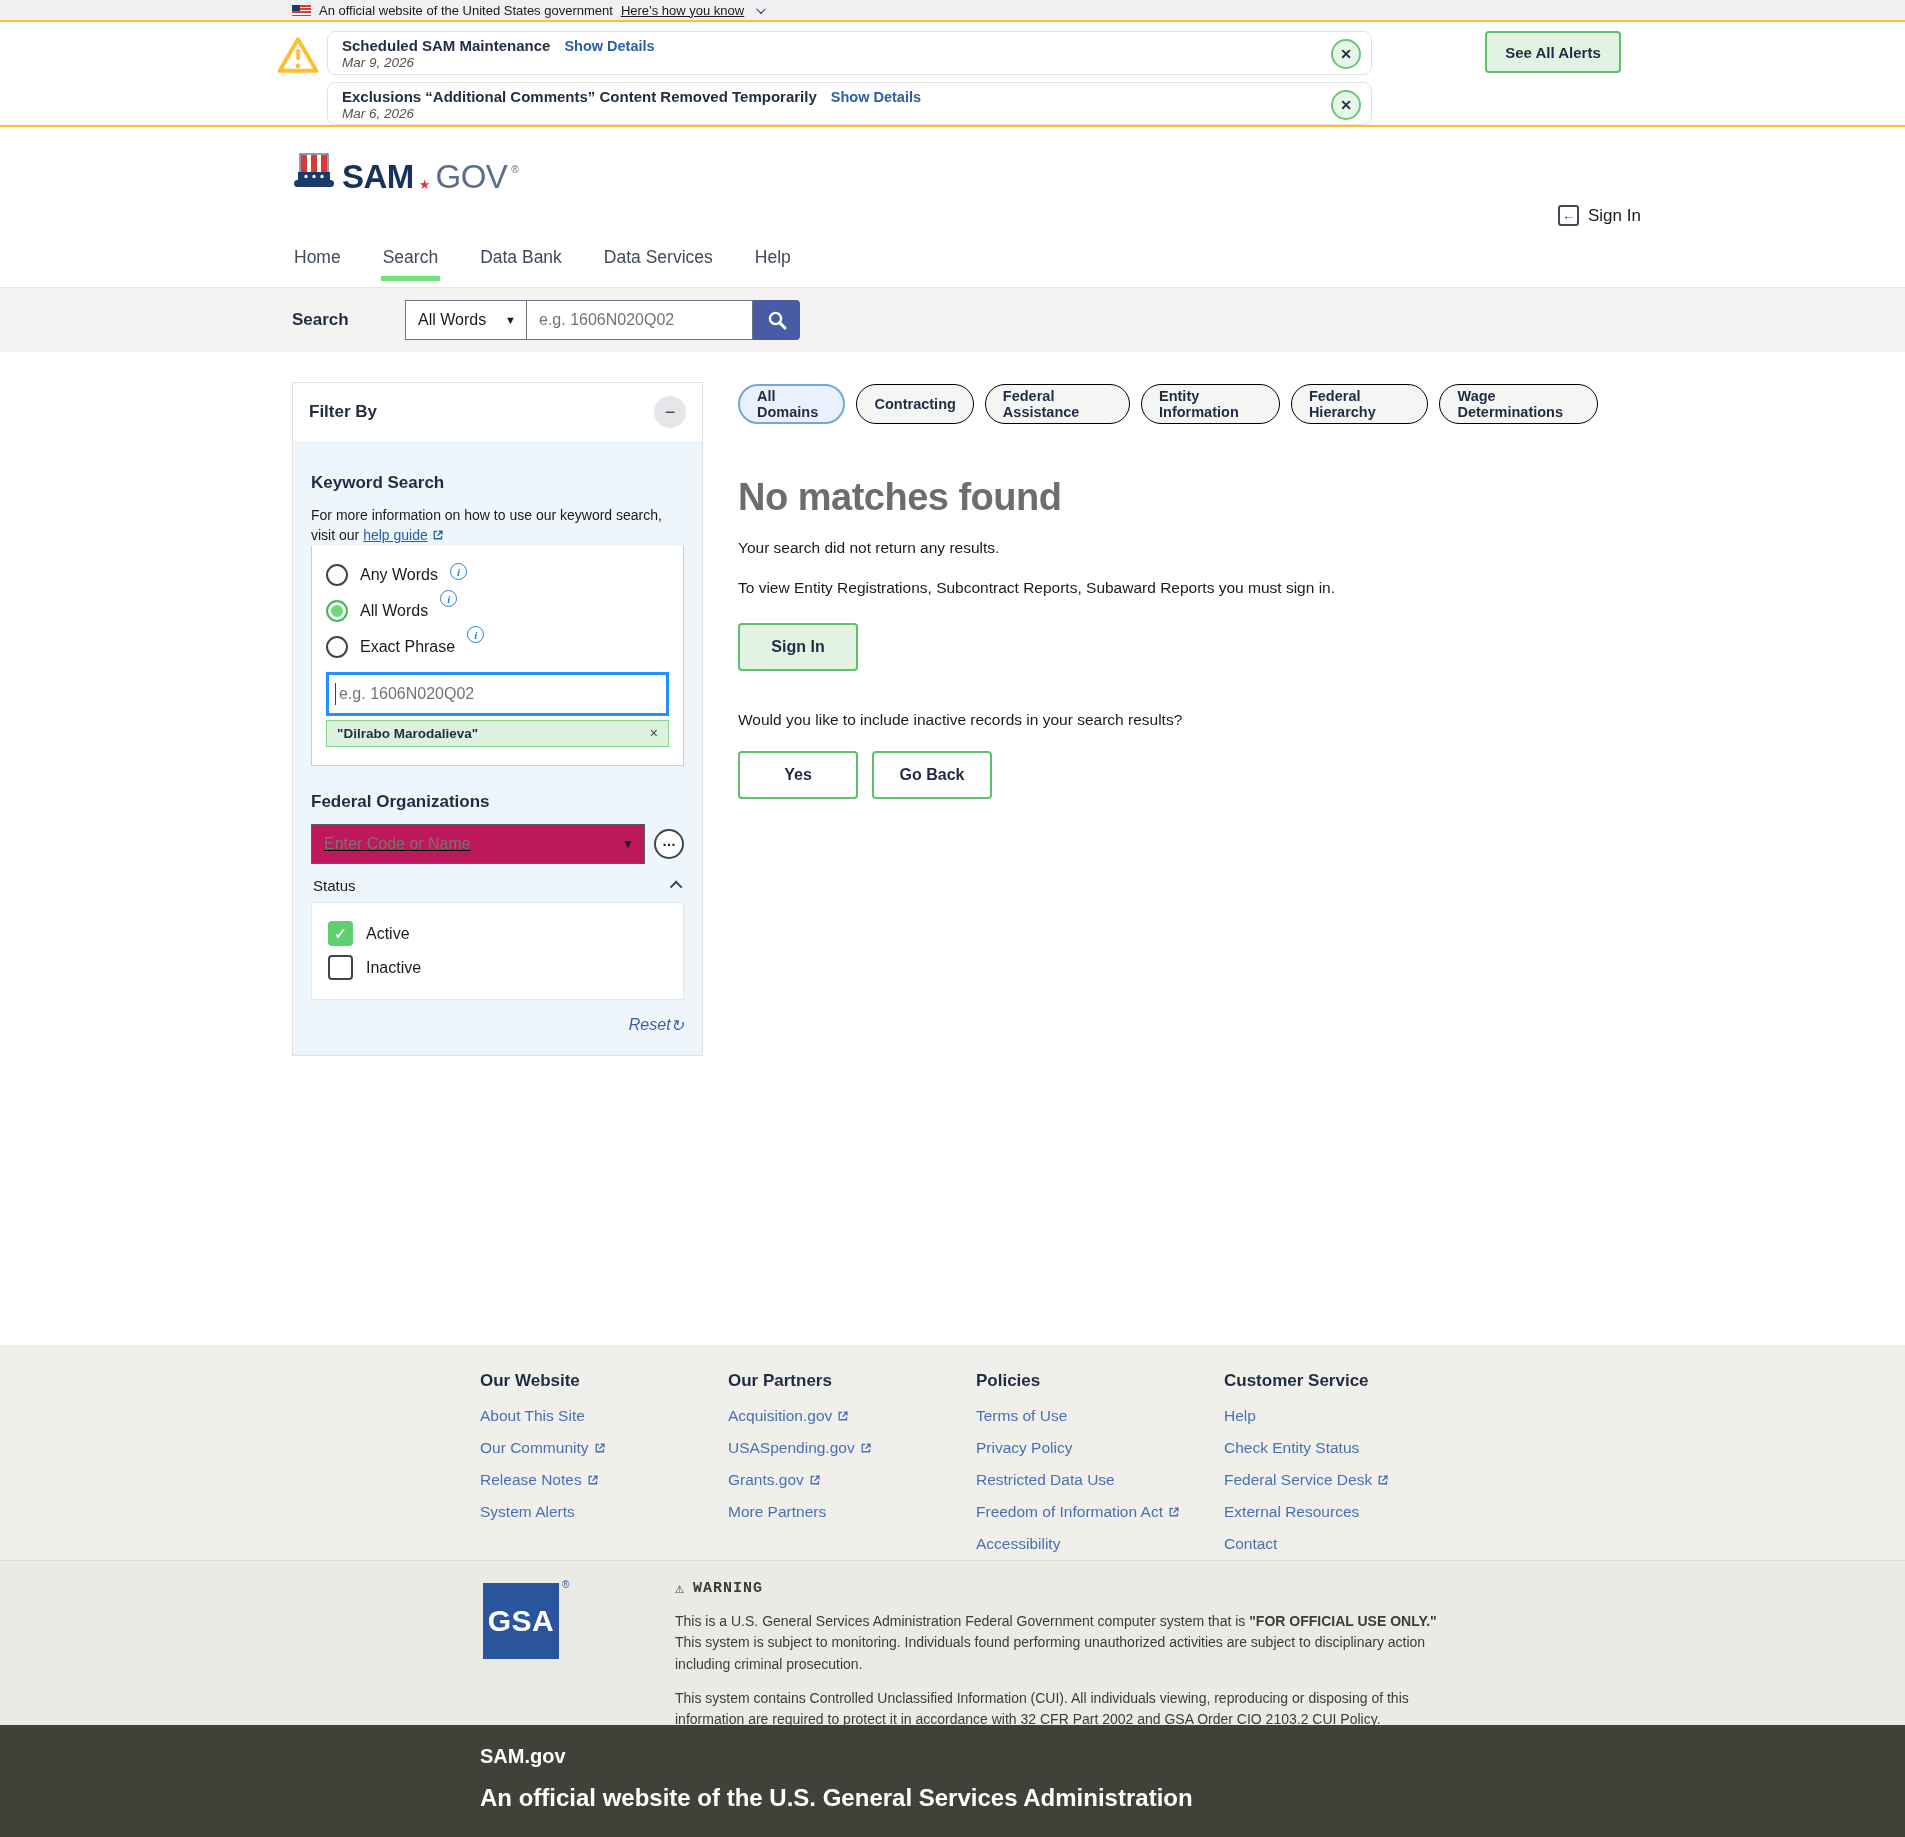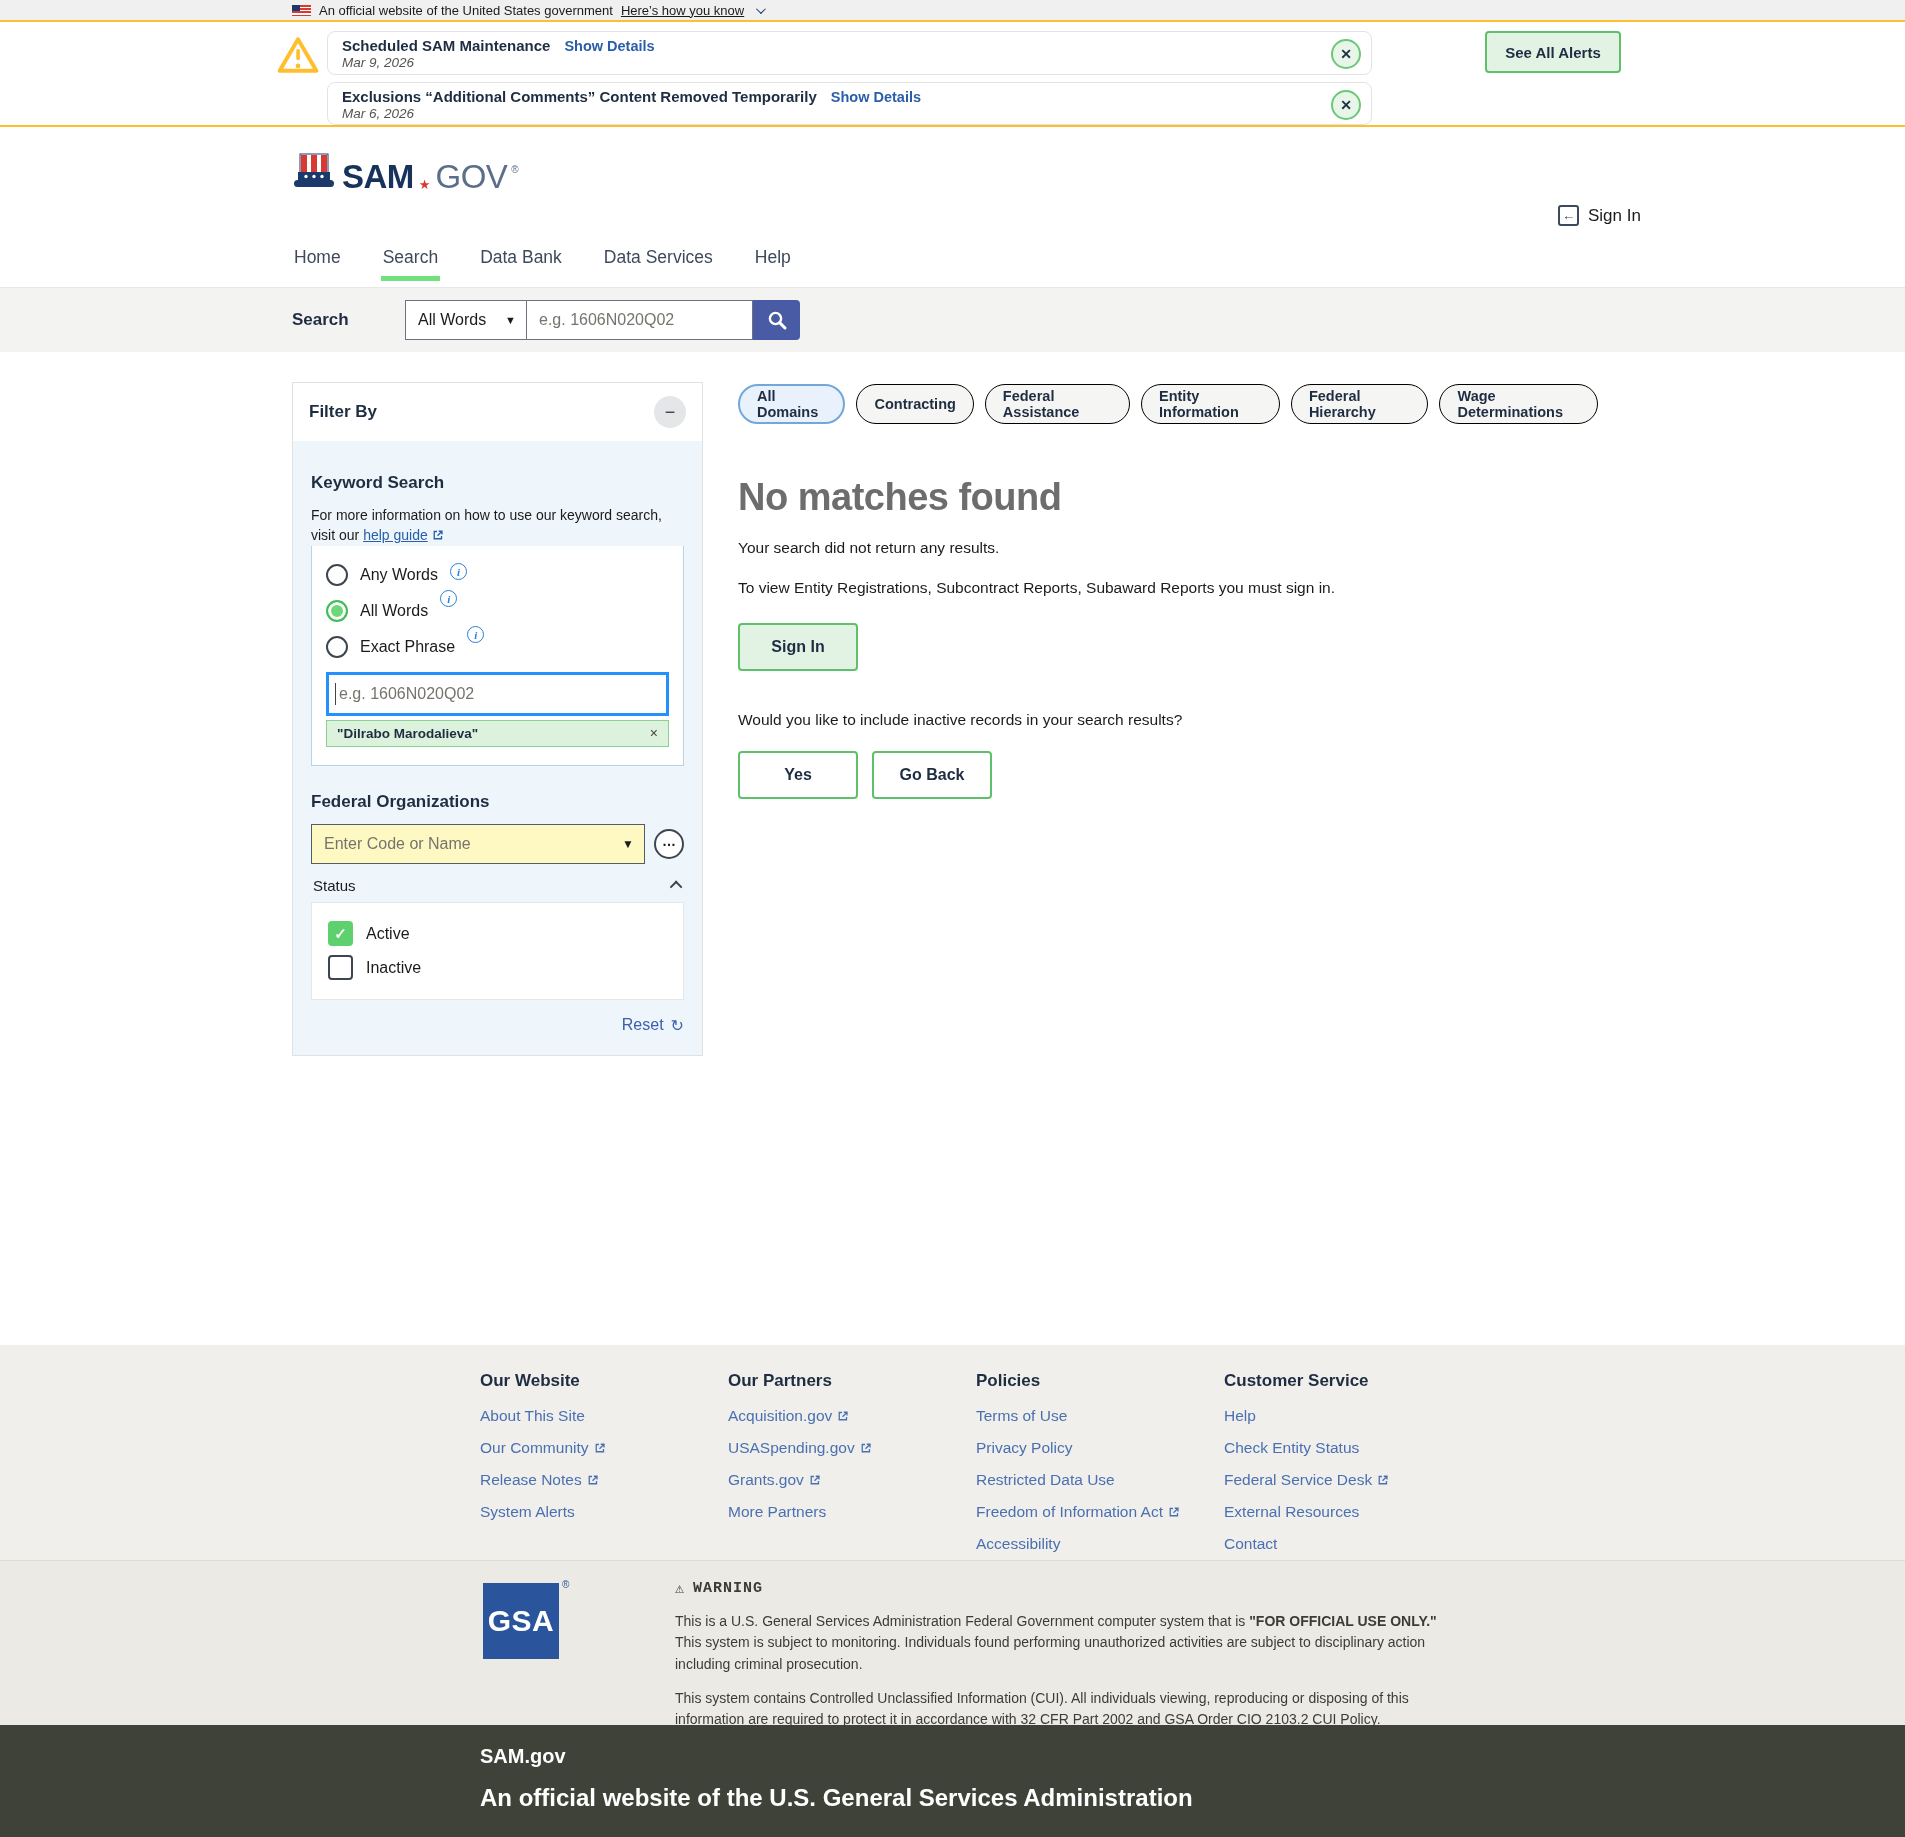--- a/index.html
+++ b/index.html
@@ -98,38 +98,38 @@
     font-family:inherit; outline:none; }
   .caret { position:absolute; left:9px; top:11px; width:1px; height:22px; background:#444; }
   .tag { margin-top:4px; height:27px; background:#ddf2dd; border:1px solid #8ad193;
     display:flex; align-items:center; justify-content:space-between; padding:0 10px;
     font-weight:bold; font-size:13.5px; color:#1f2d42; }
   .tag-x { font-weight:normal; font-size:14px; color:#444; cursor:pointer; }
   .fo-h { font-weight:bold; font-size:17px; color:#1f2d42; margin-top:26px; }
   .fo-row { display:flex; align-items:center; margin-top:12px; }
   .fo-input-wrap { position:relative; flex:1; }
   .fo-input { width:100%; height:40px; border:1.5px solid #565c65; padding:0 22px 0 12px;
-    font-size:16px; font-family:inherit; outline:none; background:#fef9c3; }
+    font-size:16px; font-family:inherit; outline:none; background:#be185d;text-decoration:underline; }
   .fo-arr { position:absolute; right:11px; top:13px; font-size:12px; color:#1b1b1b; pointer-events:none; }
   .more-btn { width:30px; height:30px; border-radius:50%; border:2px solid #3d4551; background:#fff;
     margin-left:9px; font-size:14px; font-weight:bold; color:#1b1b1b; cursor:pointer;
     display:flex; align-items:center; justify-content:center; padding-bottom:6px; flex:0 0 auto; }
   .status-row { display:flex; align-items:center; justify-content:space-between; margin-top:13px; padding:0 2px; }
   .status-lbl { font-size:15px; }
   .chev-up { width:9px; height:9px; border-left:2px solid #3d4551; border-top:2px solid #3d4551;
     transform:rotate(45deg) translateY(2px); cursor:pointer; }
   .status-card { background:#fff; border:1px solid #e3e7ea; margin-top:8px; padding:14px 16px; }
   .cb-row { display:flex; align-items:center; gap:13px; height:34px; }
   .cb { width:25px; height:25px; border-radius:4px; cursor:pointer; flex:0 0 auto; }
   .cb.on { background:#5fd06e; color:#fff; font-size:15px; font-weight:bold;
     display:flex; align-items:center; justify-content:center; }
   .cb.off { background:#fff; border:2px solid #3d4551; }
   .cb-lbl { font-size:16px; }
-  .reset-row { display:flex; justify-content:flex-end; gap:7px; margin-top:16px;
-    color:#3b5fae; font-size:16px; cursor:pointer; }
+  .reset-row { display:flex; justify-content:flex-end; margin-top:16px;
+    color:#3b5fae; font-size:16px; cursor:pointer;font-style:italic; }
 
   
   .results { position:absolute; left:738px; top:32px; width:860px; }
   .pills { display:flex; gap:11px; }
   .pill { height:40px; border-radius:20px; padding:0 17px; display:flex; align-items:center;
     font-weight:bold; font-size:14.5px; color:#1f2d42; background:#f5f5f3; border:1px solid #000000; cursor:pointer; }
   .pill.active { background:#e9f2fc; border:2px solid #72a8d9; }
   .nomatch { margin-top:52px; font-size:38px; font-weight:bold; color:#6d6d6d; letter-spacing:-0.5px; }
   .msg1 { margin-top:20px; font-size:15.5px; }
   .msg2 { margin-top:20px; font-size:15.5px; width:640px; line-height:1.45; }

